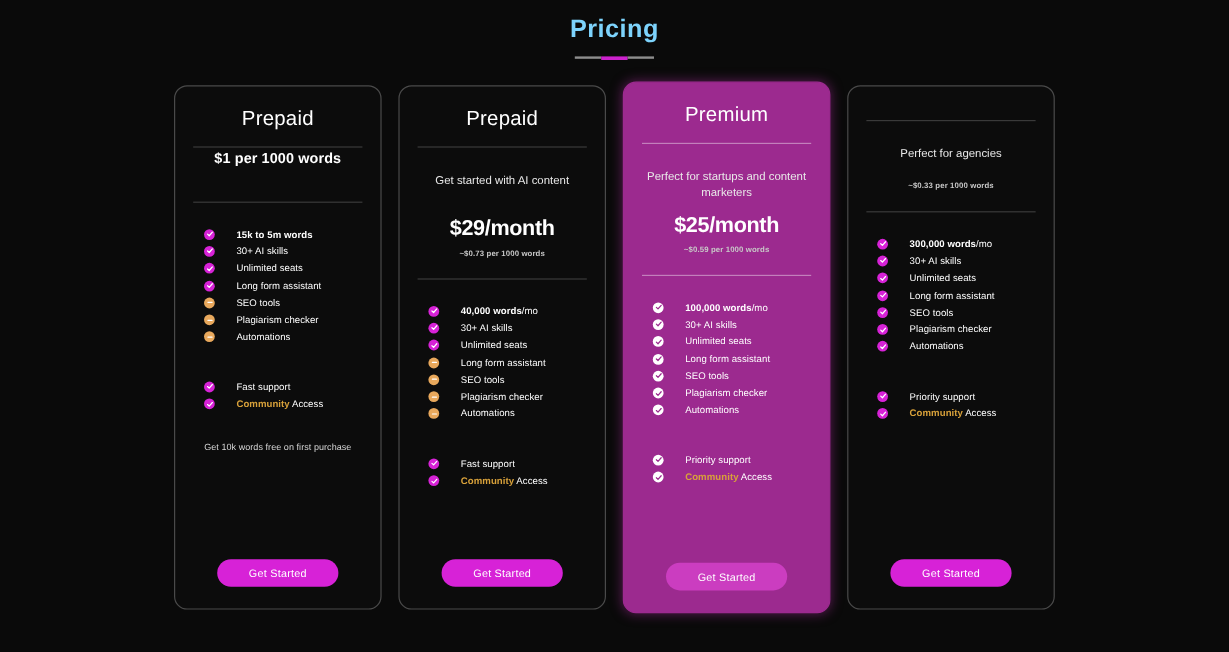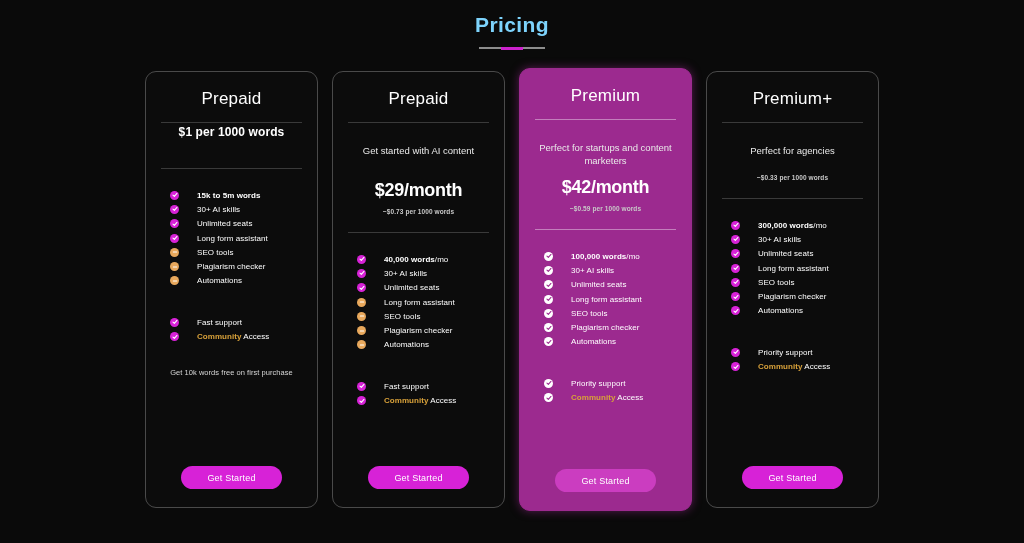--- a/index.html
+++ b/index.html
@@ -399,21 +399,21 @@
         </ul>
         <div class="footnote"></div>
         <div class="cta-wrap">
           <button class="cta">Get Started</button>
         </div>
       </div>
       <div class="card featured">
         <div class="card-title">Premium</div>
         <div class="divider"></div>
         <div class="tagline">Perfect for startups and content marketers</div>
-        <div class="price">$42/month</div>
+        <div class="price">$25/month</div>
         <div class="price-note">~$0.59 per 1000 words</div>
         <div class="divider2"></div>
         <ul class="features">
           <li class="feature">
             <span class="bullet white">
               <svg width="6" height="6" viewBox="0 0 10 10">
                 <path d="M1.6 5.2 L3.9 7.4 L8.3 2.4" fill="none" stroke="#9c2a8f" stroke-width="1.7" stroke-linecap="round" stroke-linejoin="round"></path>
               </svg>
             </span>
             <span class="feature-text"><span class="strong">100,000 words</span>/mo</span>
@@ -484,21 +484,20 @@
             </span>
             <span class="feature-text"><span class="gold">Community</span> Access</span>
           </li>
         </ul>
         <div class="footnote"></div>
         <div class="cta-wrap">
           <button class="cta">Get Started</button>
         </div>
       </div>
       <div class="card">
-        <div class="card-title">Premium+</div>
         <div class="divider"></div>
         <div class="tagline">Perfect for agencies</div>
         <div class="price-note">~$0.33 per 1000 words</div>
         <div class="divider2"></div>
         <ul class="features">
           <li class="feature">
             <span class="bullet check">
               <svg width="6" height="6" viewBox="0 0 10 10">
                 <path d="M1.6 5.2 L3.9 7.4 L8.3 2.4" fill="none" stroke="#ffffff" stroke-width="1.7" stroke-linecap="round" stroke-linejoin="round"></path>
               </svg>

